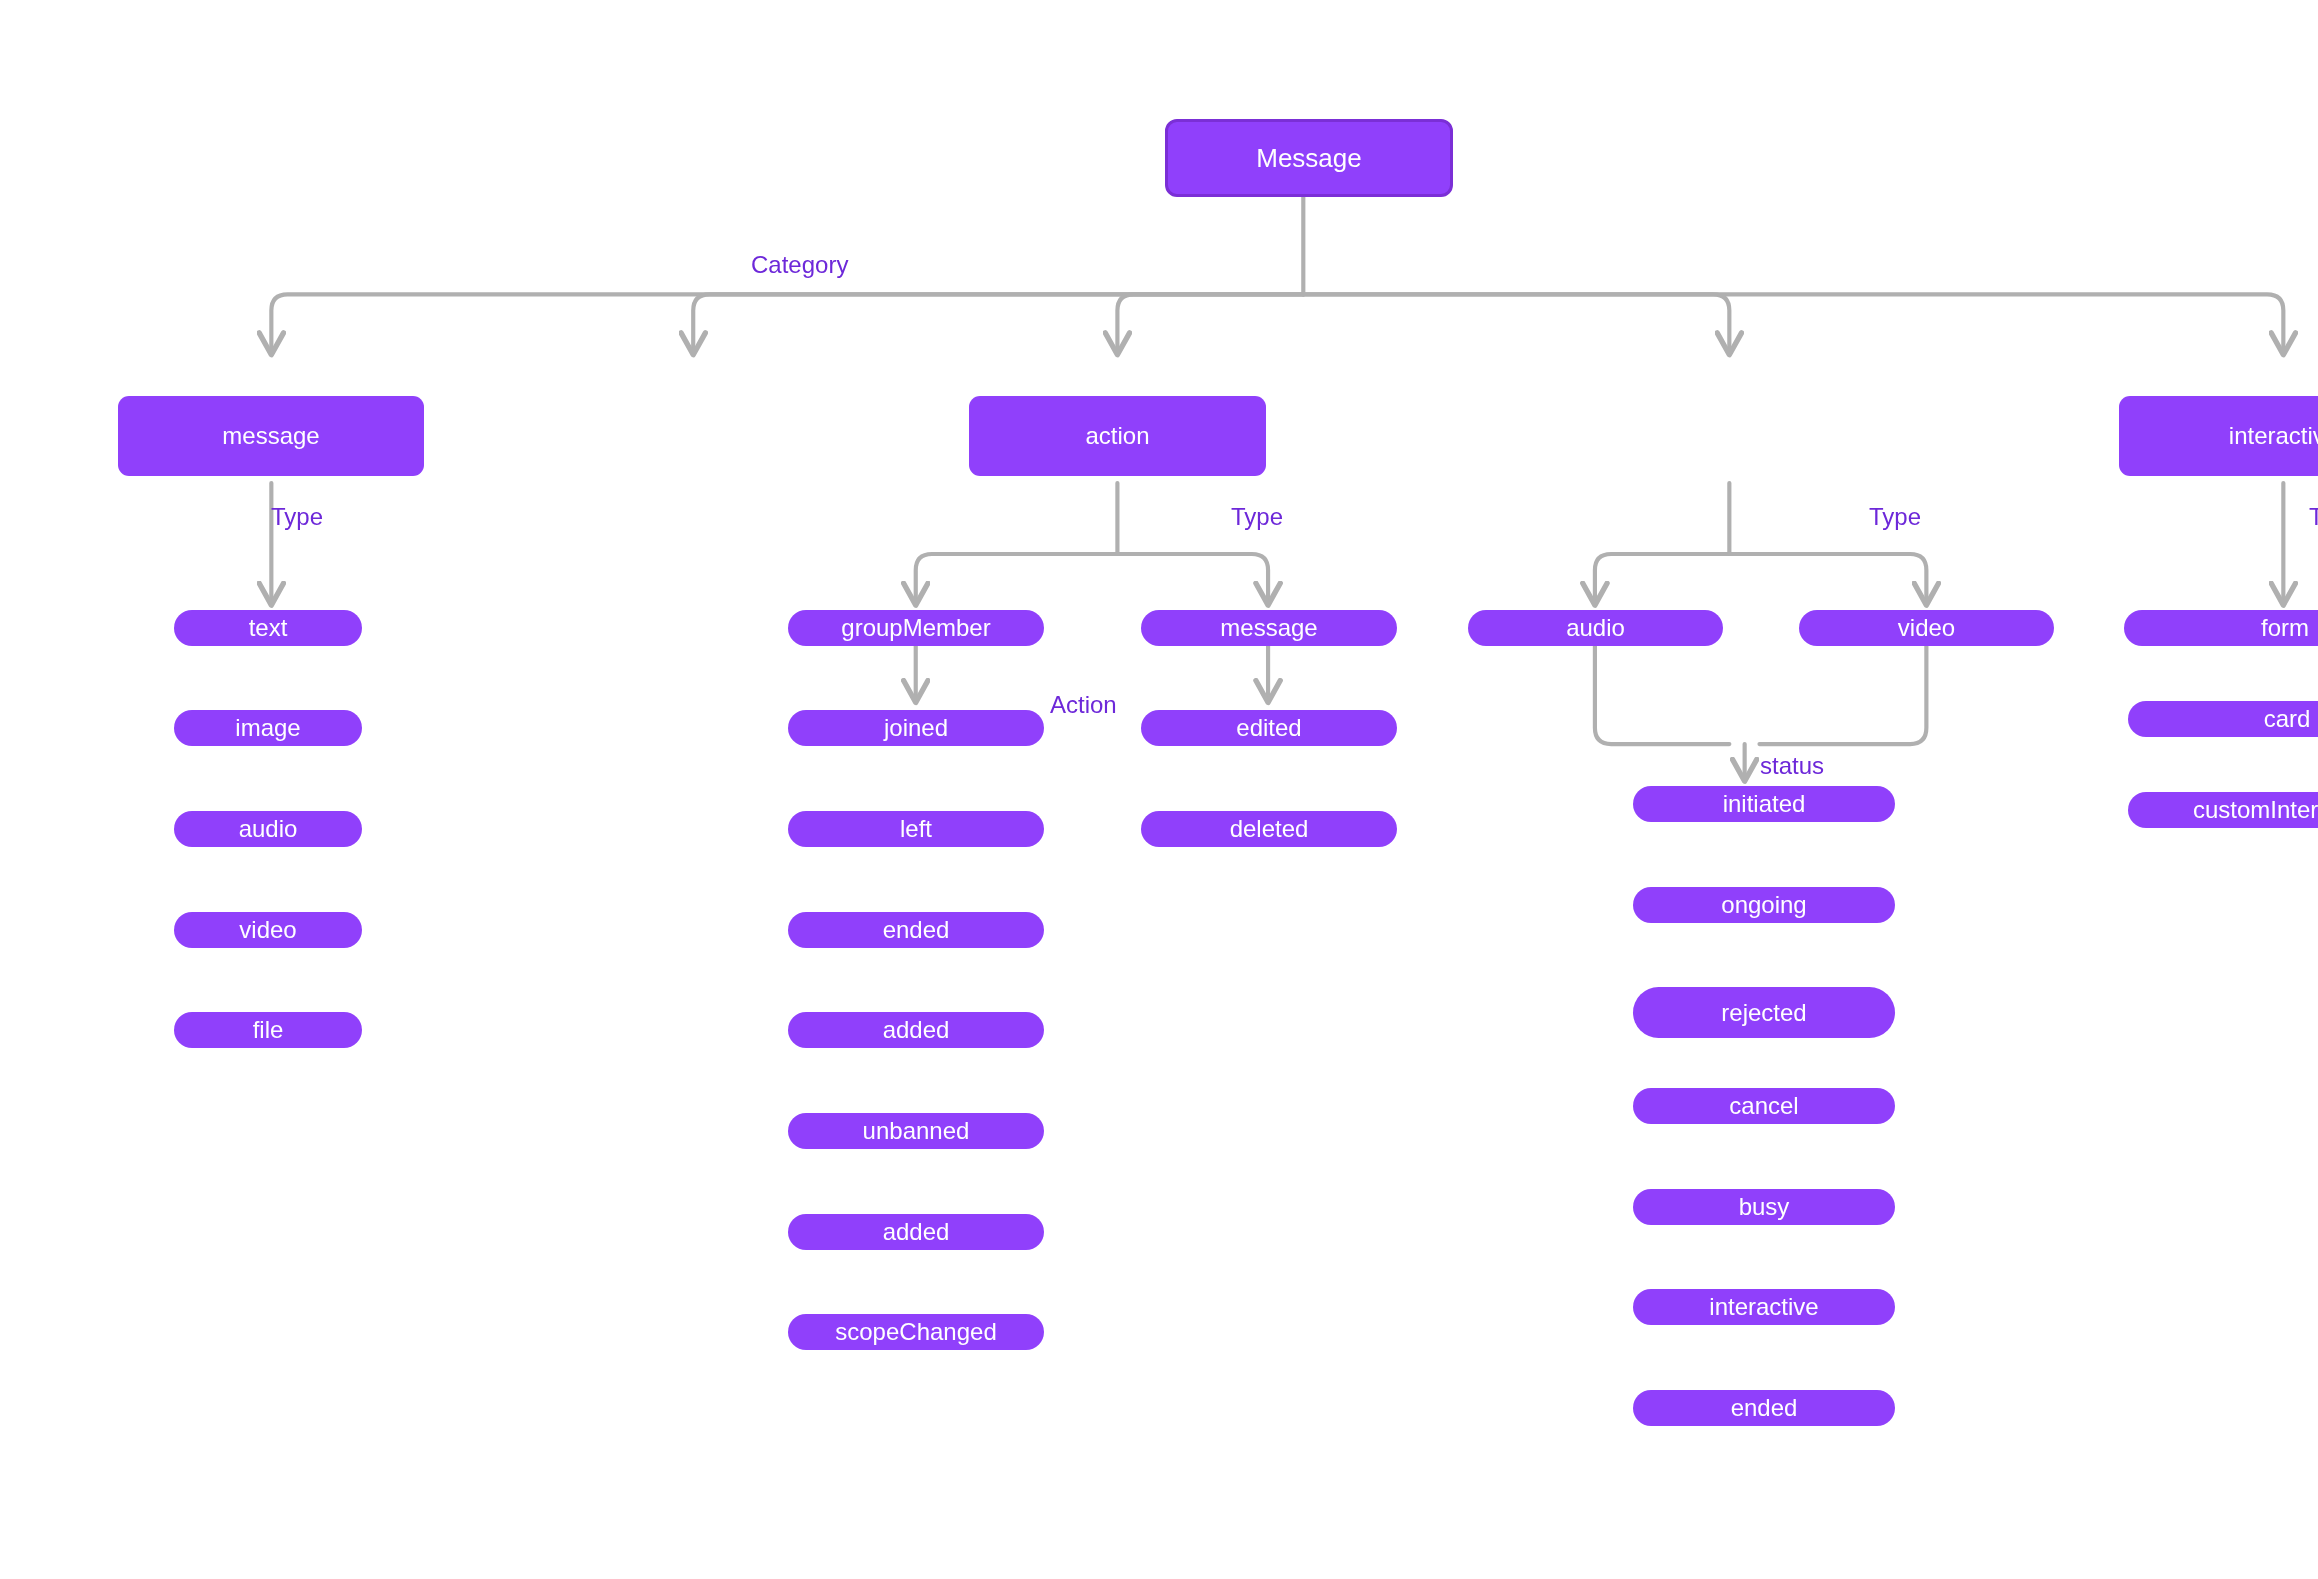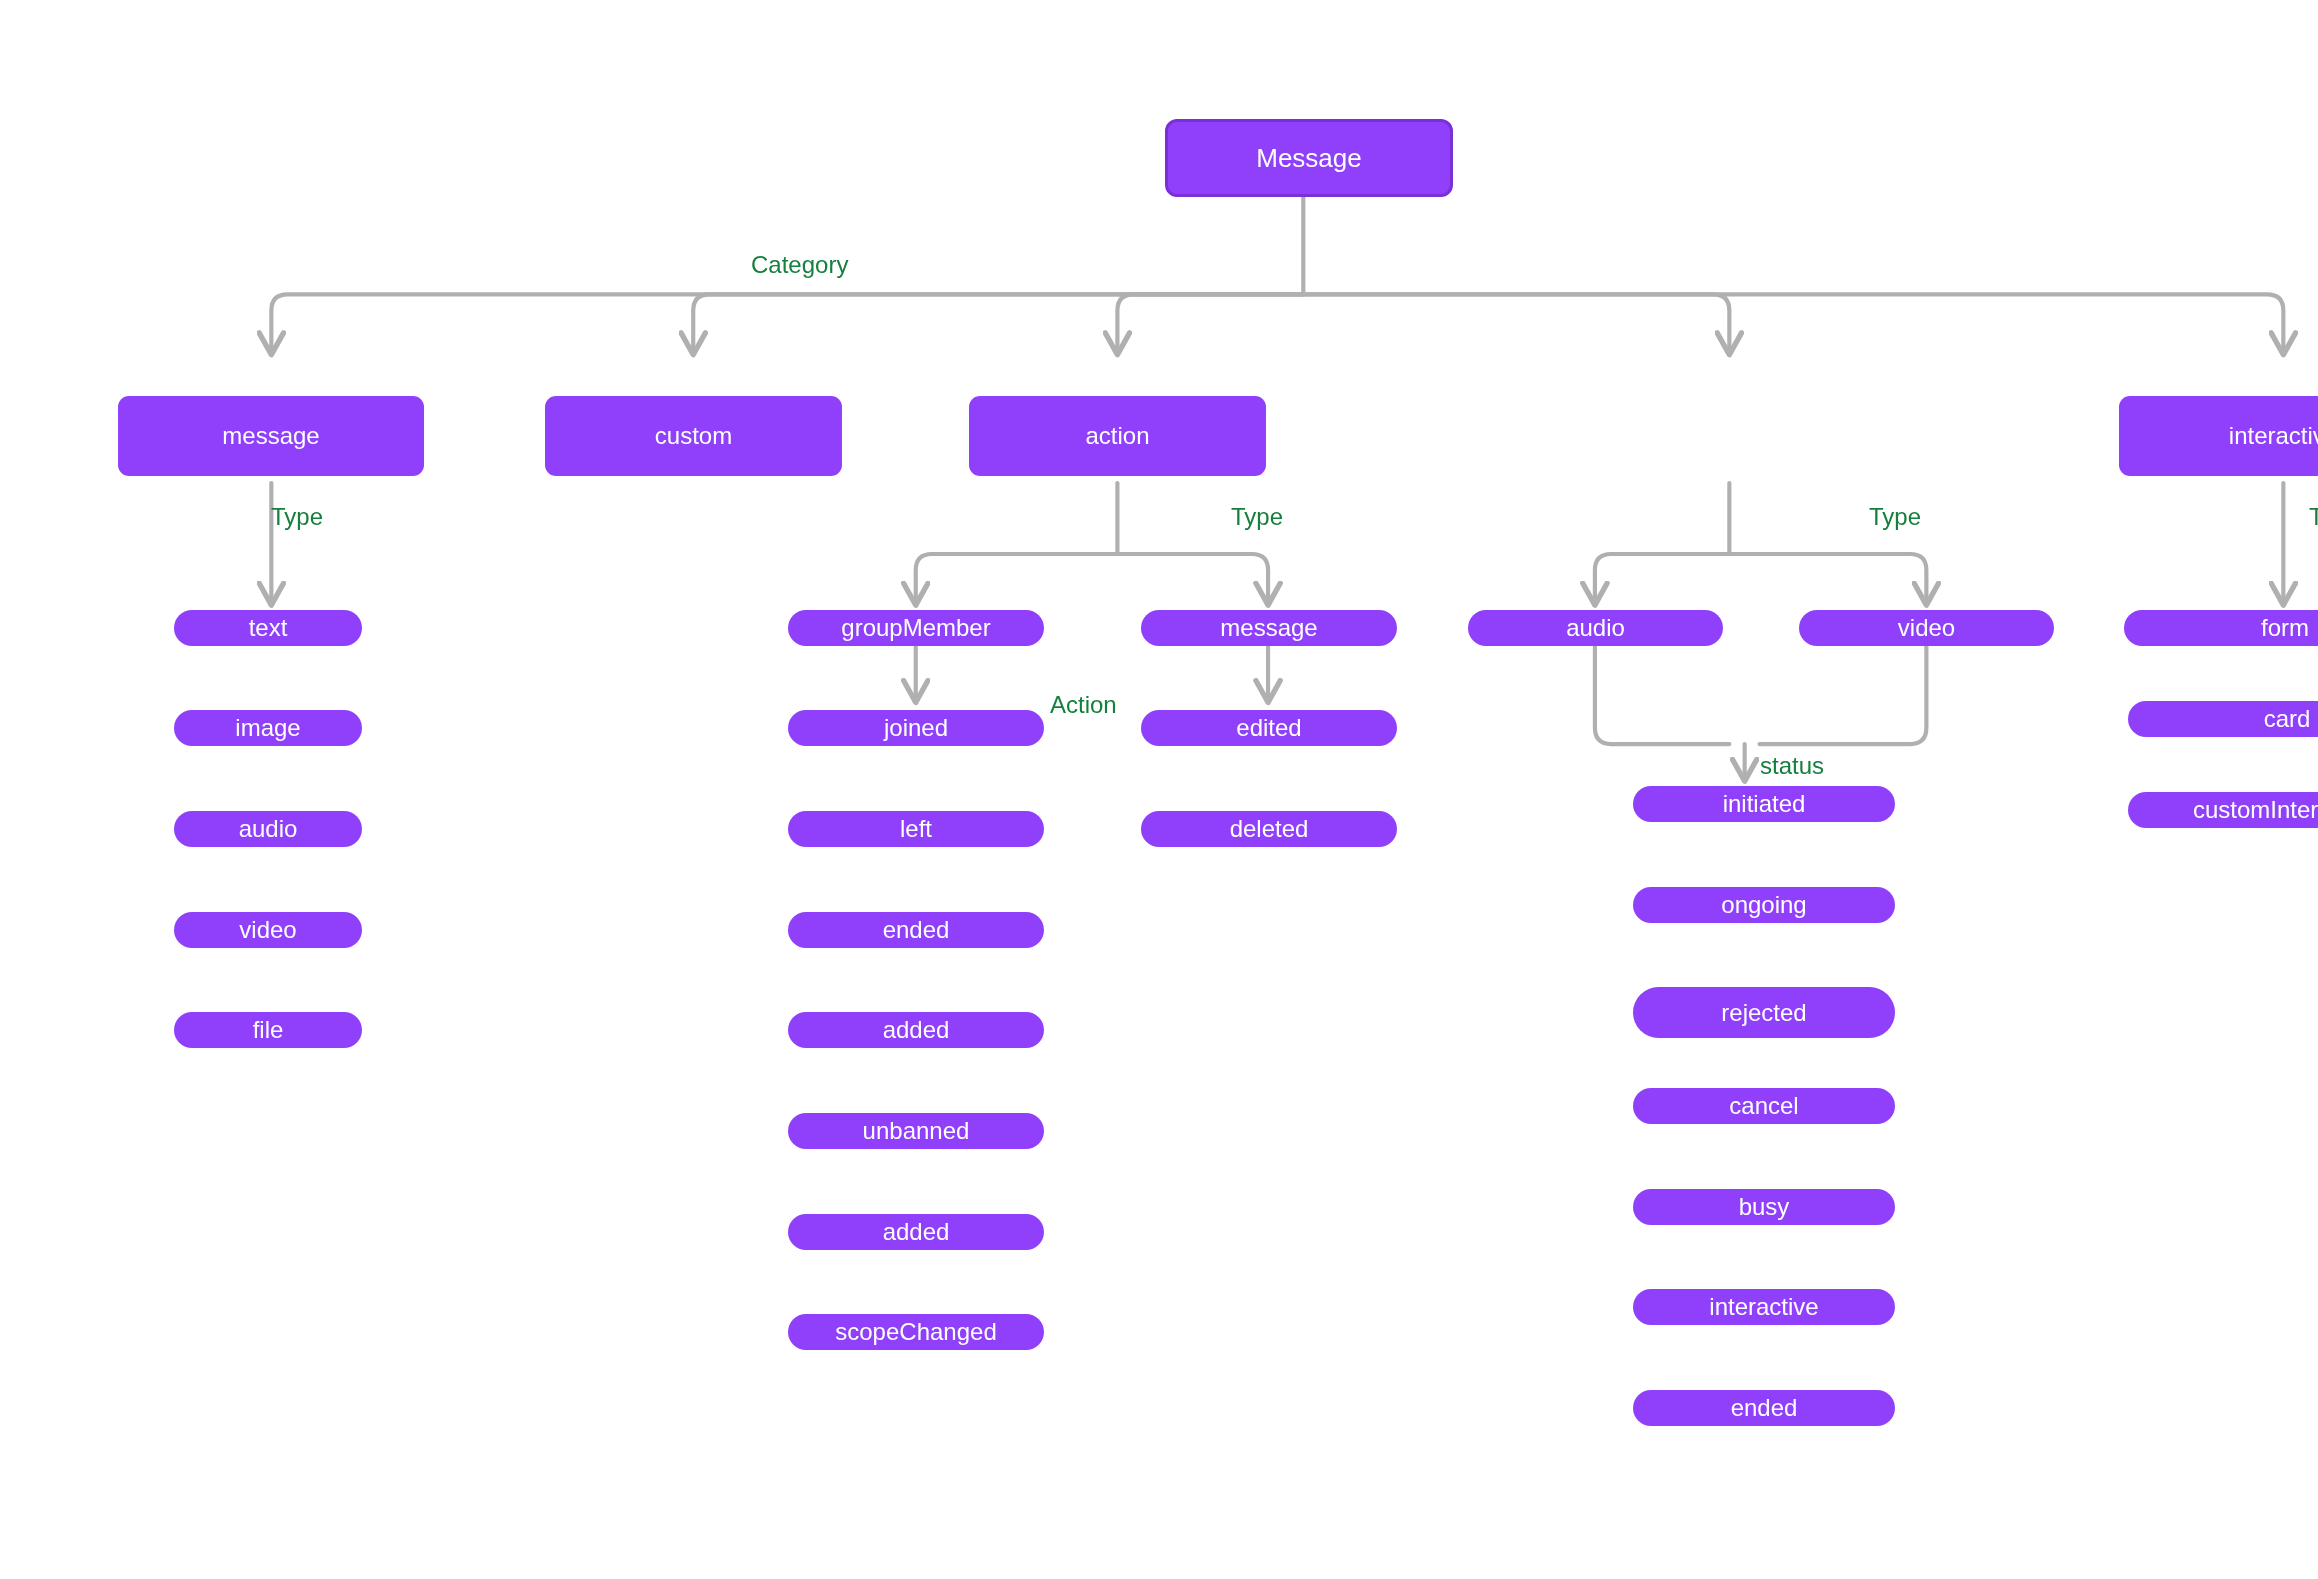--- a/index.html
+++ b/index.html
@@ -45,21 +45,21 @@
     border-radius: 11px;
     font-size: 24px;
   }
   .node.leaf {
     background: #9040fb;
     border-radius: 463px;
     font-size: 24px;
   }
   .edge-label {
     position: absolute;
-    color: #15803d;
+    color: #6d28d9;
     font-size: 24px;
     line-height: 1;
     white-space: nowrap;
     user-select: none;
   }
 </style>
 </head>
 <body>
 
 <div id="canvas">
@@ -115,23 +115,20 @@
   <div class="edge-label" style="left:271px; top:505px;">Type</div>
   <div class="edge-label" style="left:1231px; top:505px;">Type</div>
   <div class="edge-label" style="left:1869px; top:505px;">Type</div>
   <div class="edge-label" style="left:2309px; top:505px;">Type</div>
   <div class="edge-label" style="left:1050px; top:693px;">Action</div>
   <div class="edge-label" style="left:1760px; top:754px;">status</div>
 
   <div class="node category" style="left:118px; top:396px; width:306px; height:80px;">
     <span>message</span>
   </div>
-  <div class="node category" style="left:545px; top:396px; width:297px; height:80px;">
-    <span>custom</span>
-  </div>
   <div class="node category" style="left:969px; top:396px; width:297px; height:80px;">
     <span>action</span>
   </div>
   <div class="node category" style="left:2119px; top:396px; width:329px; height:80px;">
     <span>interactive</span>
   </div>
 
   <div class="node leaf" style="left:174px; top:610px; width:188px; height:36px;">
     <span>text</span>
   </div>

